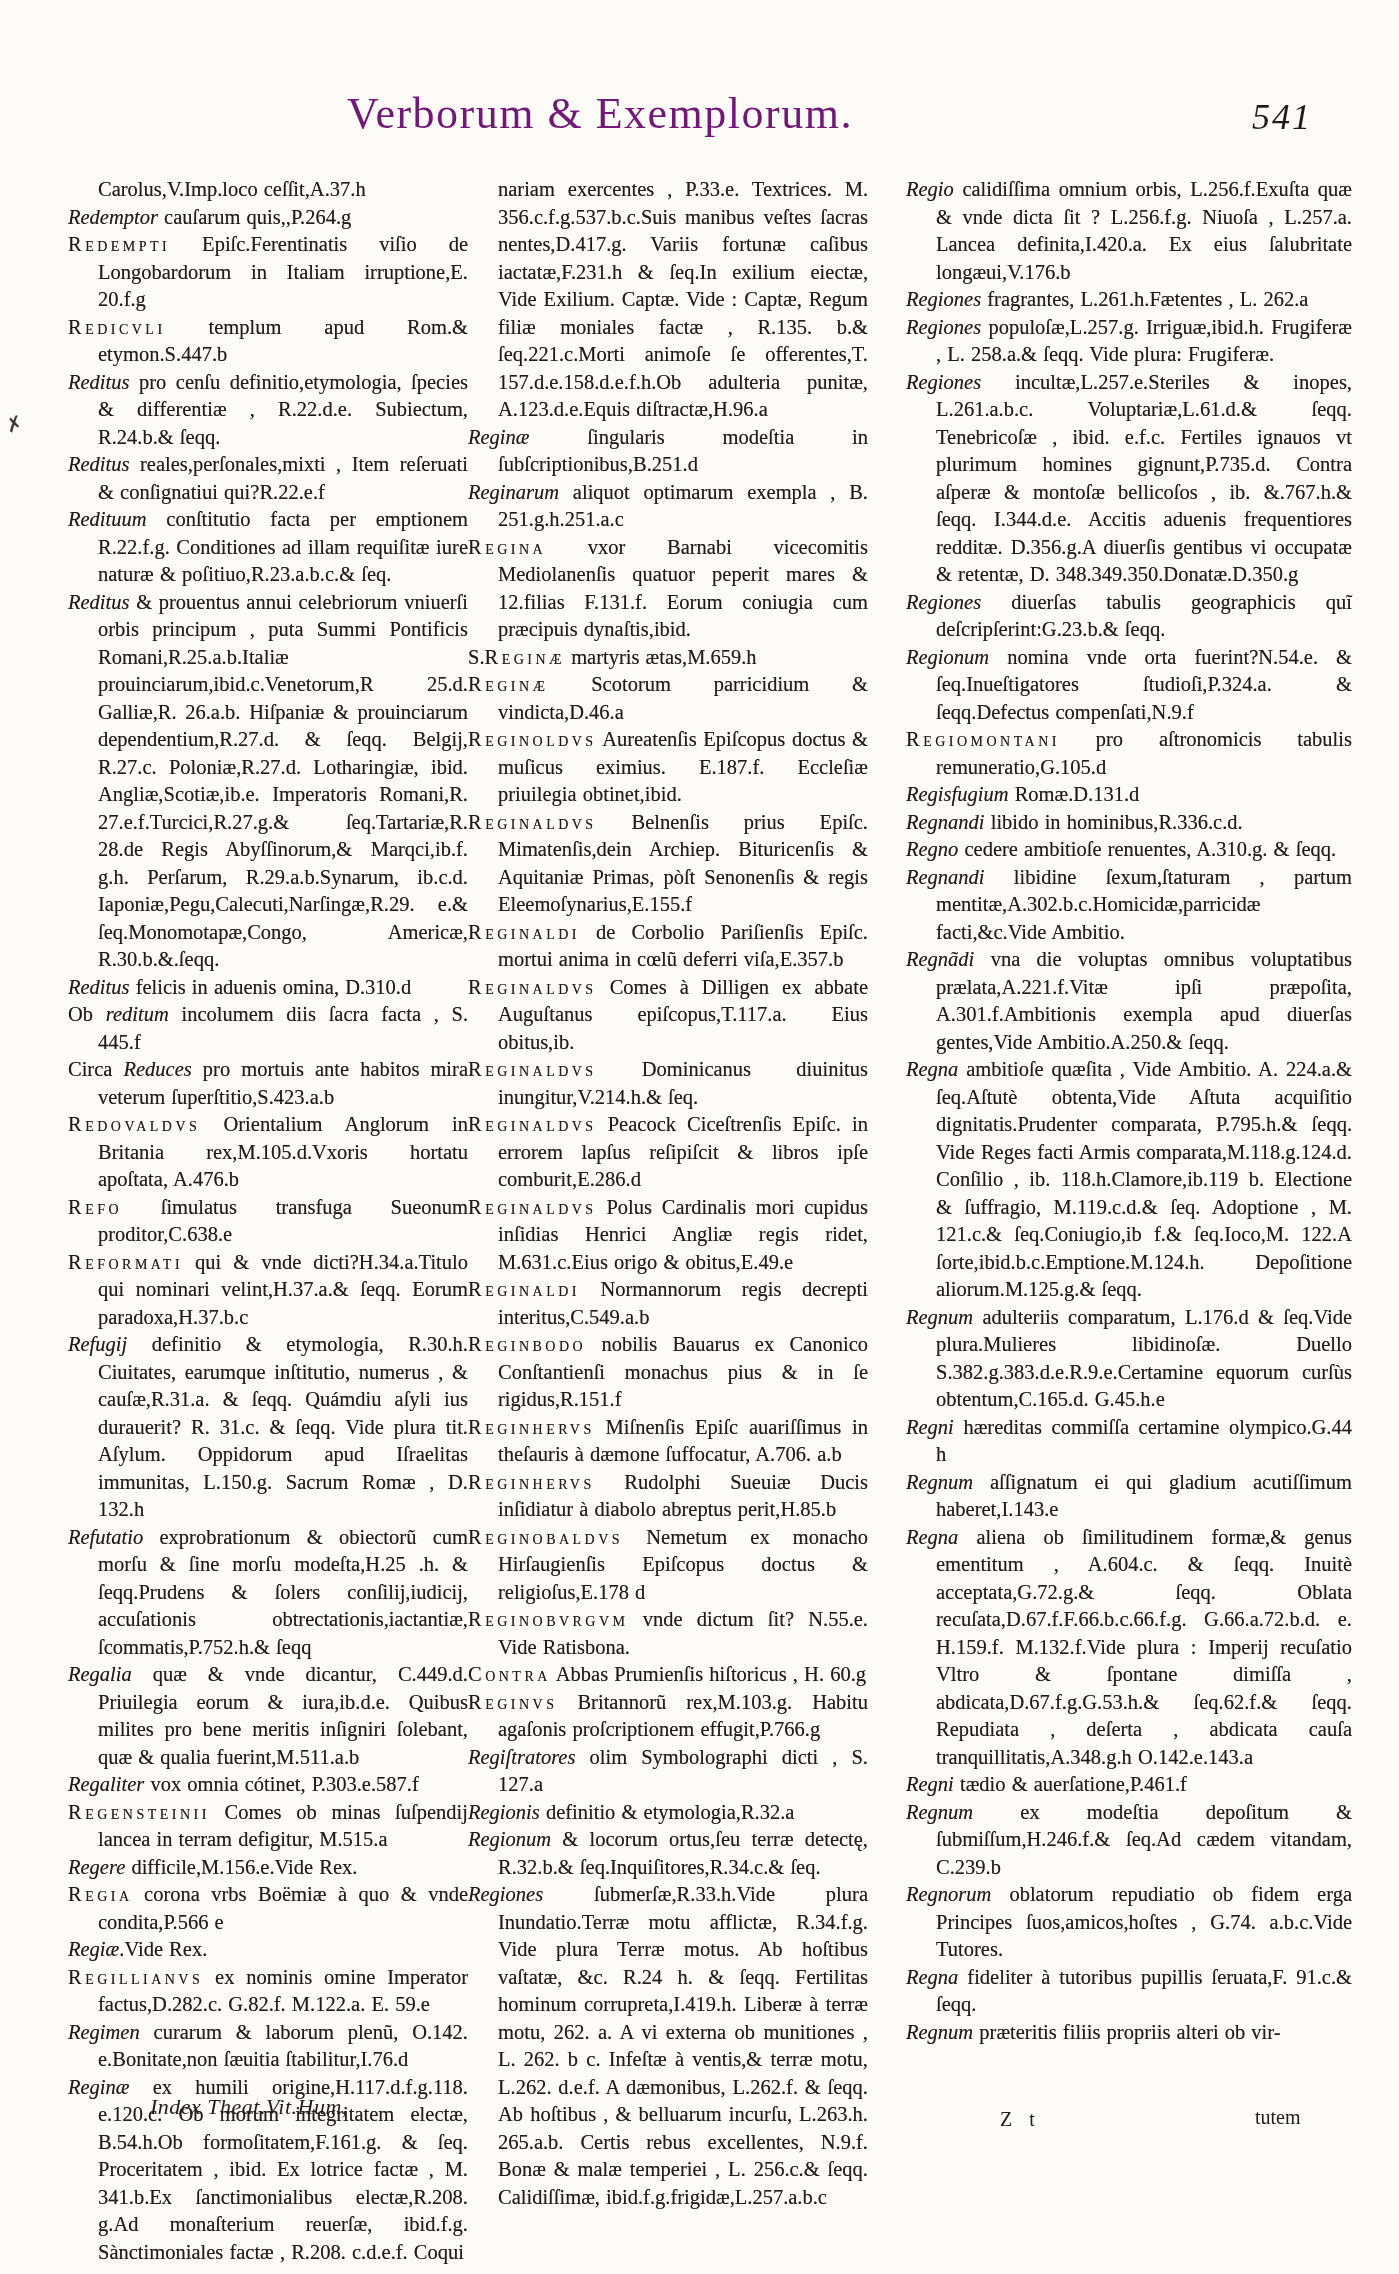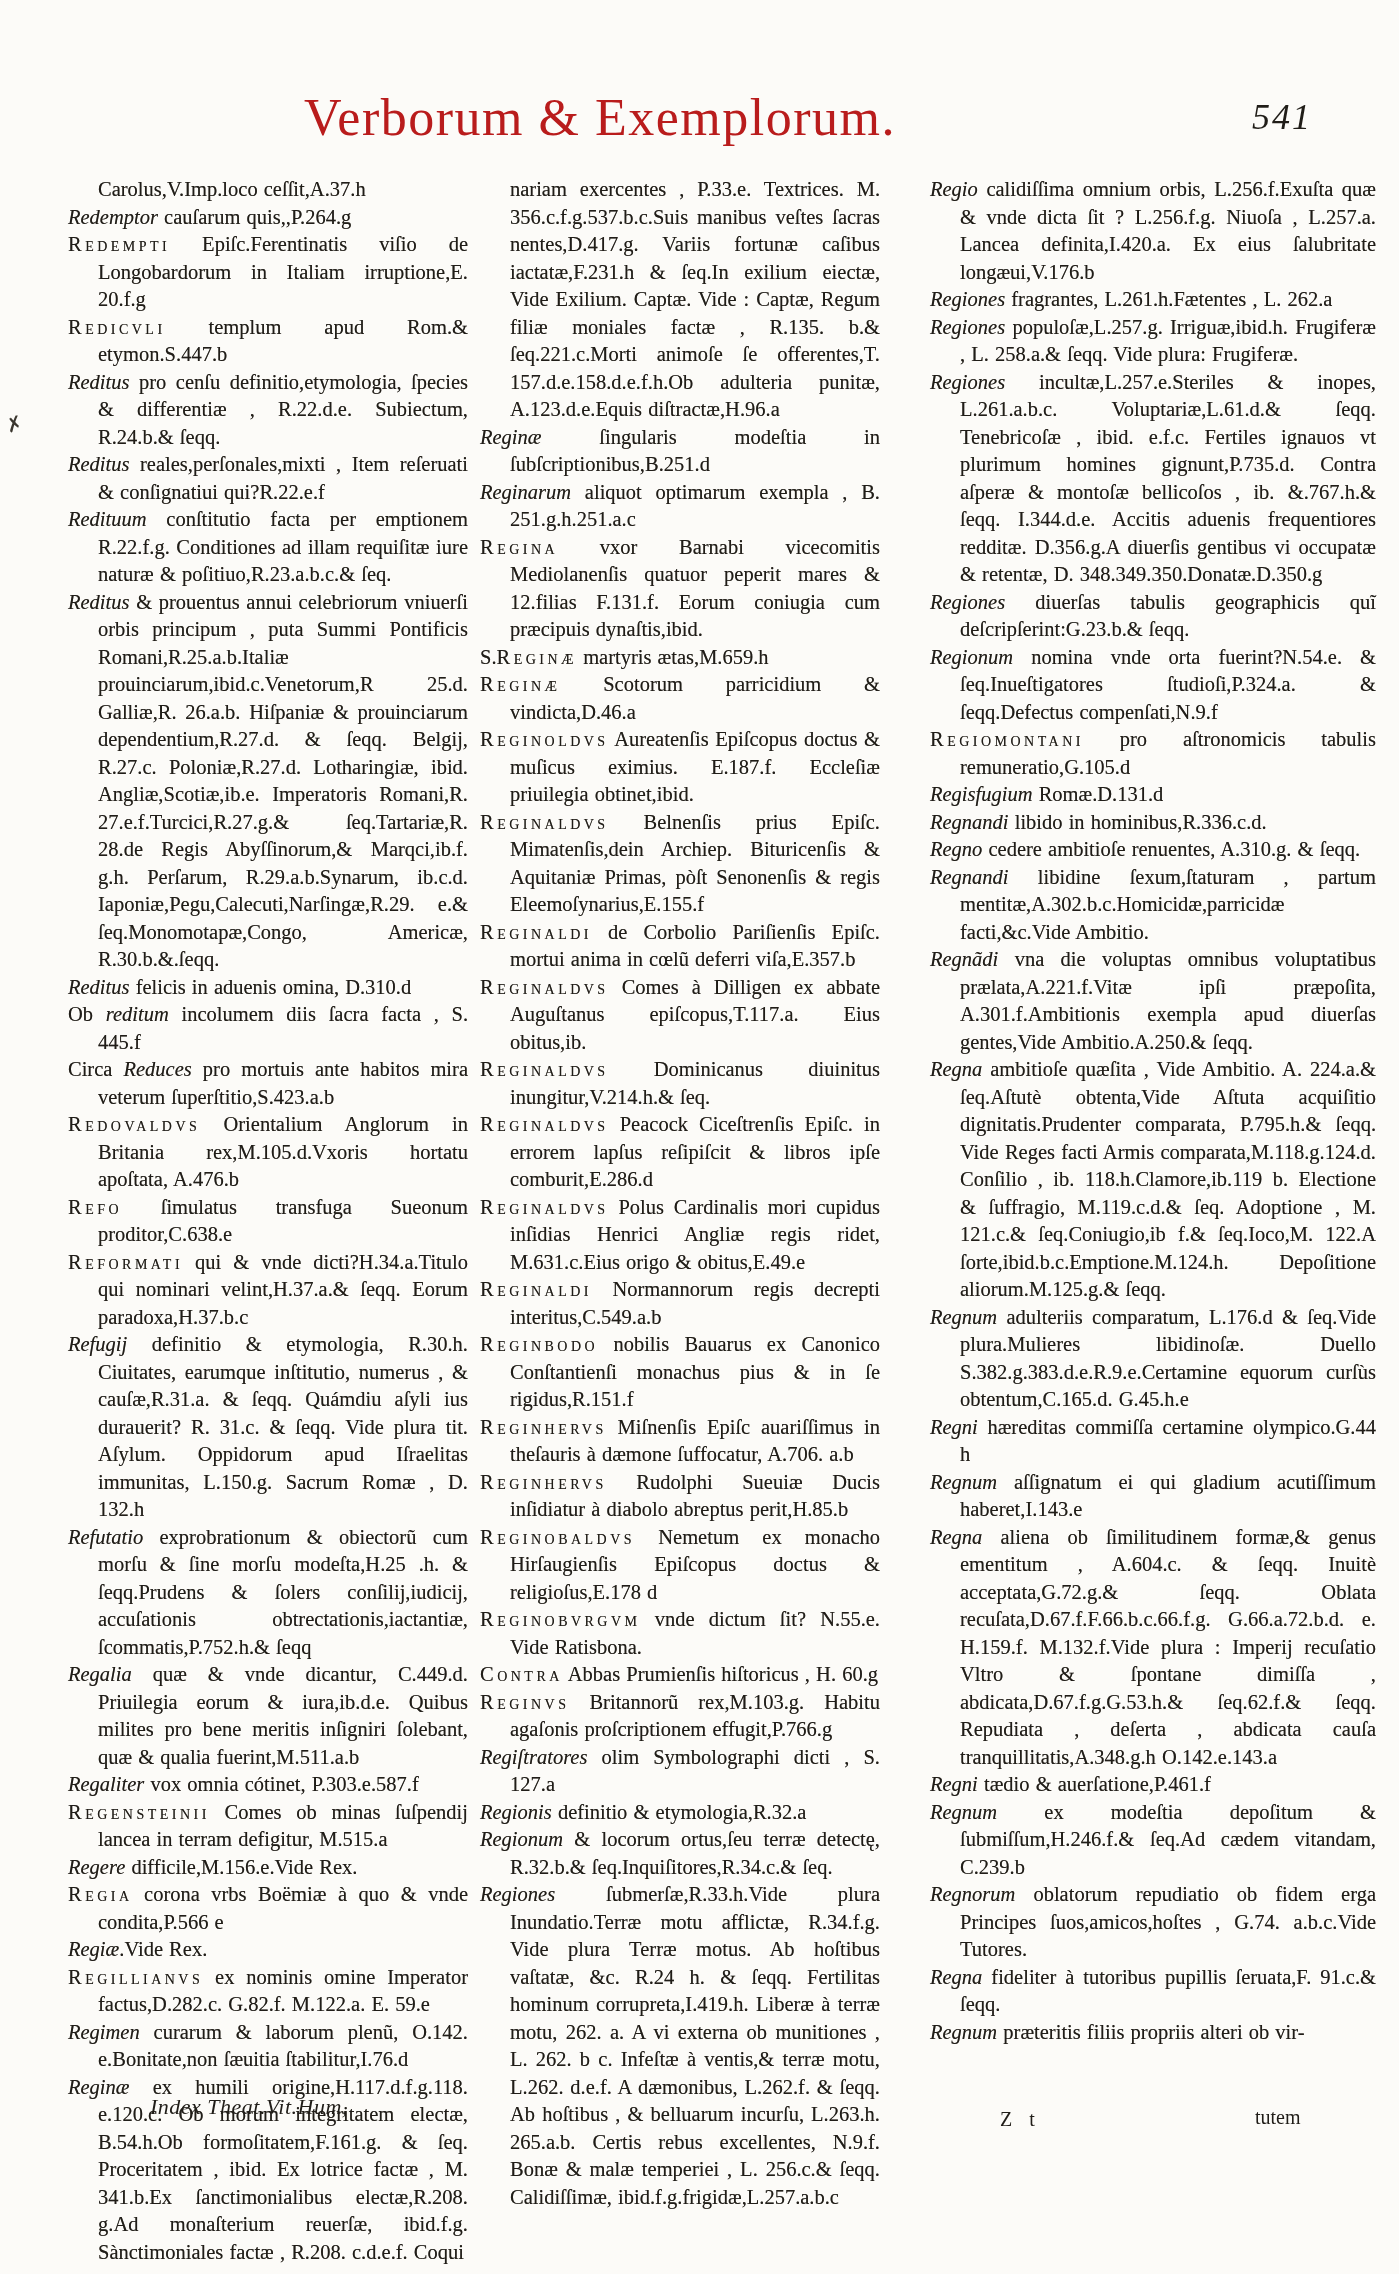--- a/index.html
+++ b/index.html
@@ -8,31 +8,31 @@
     width:1399px;height:2274px;
     background:#fcfbf8;
     color:#201d18;
     font-family:"Liberation Serif", serif;
     overflow:hidden;
   }
   
   .header-title{
     position:absolute;top:88px;left:0;width:1200px;
     text-align:center;
-    font-size:52px;letter-spacing:1.5px;
-    color:#b91c1c;
+    font-size:44px;letter-spacing:1.5px;
+    color:#701a75;
   }
   .page-number{
     position:absolute;top:96px;left:1252px;
     font-size:36px;font-style:italic;letter-spacing:2px;
   }
   
   .columns{
     position:absolute;top:176px;left:68px;
-    display:flex;gap:12px;
+    display:flex;gap:0;
     font-size:20.5px;line-height:27.5px;
     text-align:justify;
     word-spacing:1px;
     text-shadow:0 0 .4px rgba(32,28,20,.55);
   }
   .col{width:400px;}
   .col:nth-child(3){width:446px;margin-left:38px;}
   .entry{padding-left:30px;text-indent:-30px;margin:0;}
   .entry.cont{text-indent:0;}
   .lead-i{font-style:italic;}

